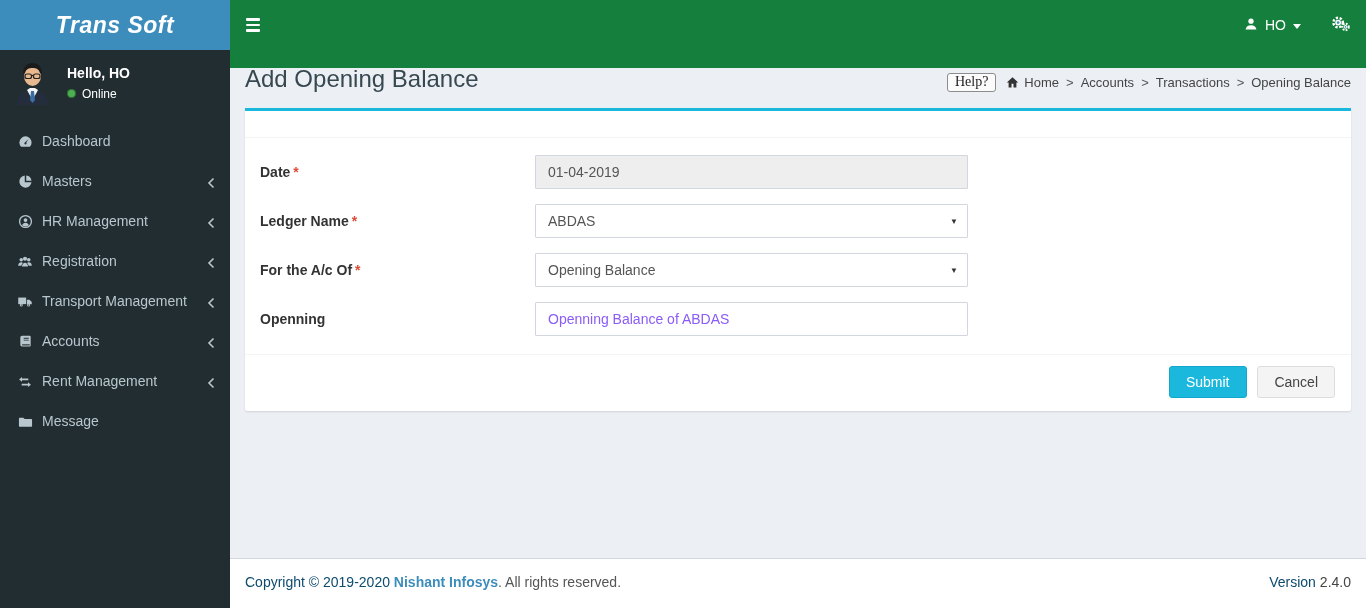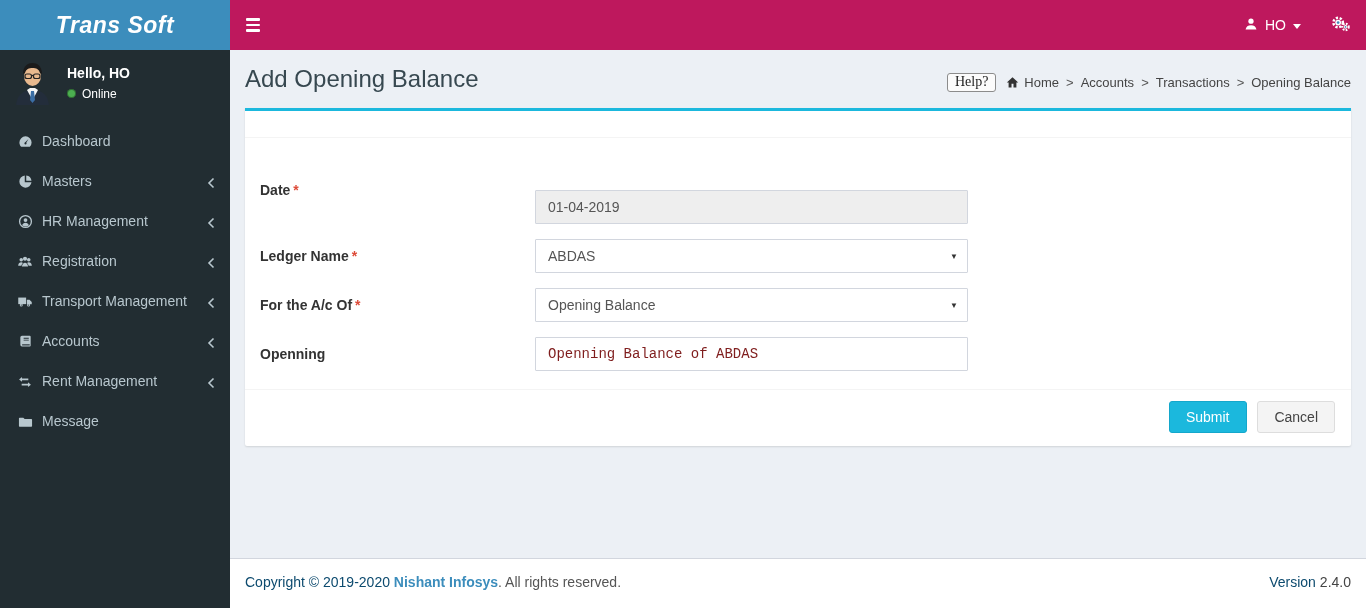--- a/index.html
+++ b/index.html
@@ -16,21 +16,21 @@
   .greeting { color:#fff; font-weight:700; font-size:14px; }
   .status { display:flex; align-items:center; gap:6px; margin-top:6px; color:#fff; font-size:12px; cursor:pointer; }
   .dot { width:9px; height:9px; border-radius:50%; background:#4caf50; box-shadow:inset 0 0 0 1px rgba(0,0,0,.35); }
   .menu { list-style:none; margin-top:6px; }
   .menu-item { display:flex; align-items:flex-end; padding:12px 10px 12px 15px; color:#b8c7ce; font-size:14px; cursor:pointer; }
   .micon { width:20px; margin-right:7px; display:flex; align-items:center; justify-content:center; }
   .micon svg { display:block; }
   .chev { margin-left:auto; margin-right:4px; display:flex; }
 
   
-  .navbar { position:absolute; left:230px; right:0; top:0; height:50px; background:#be185d; z-index:4; }
+  .navbar { position:absolute; left:230px; right:0; top:0; height:68px; background:#15803d; z-index:4; }
   .hamburger { position:absolute; left:0; top:0; width:46px; height:50px; display:flex; flex-direction:column;
                align-items:center; justify-content:center; gap:3px; cursor:pointer; }
   .hamburger span { width:14px; height:2.5px; background:#fff; border-radius:1px; }
   .nav-right { position:absolute; right:0; top:0; height:50px; display:flex; align-items:stretch; }
   .user-dd { display:flex; align-items:center; gap:7px; color:#fff; padding:0 14px; cursor:pointer; font-size:14px; }
   .caret { width:0; height:0; border-left:4px solid transparent; border-right:4px solid transparent; border-top:5px solid #fff; margin-top:2px; }
   .settings { display:flex; align-items:center; padding:0 16px; cursor:pointer; color:#fff; }
 
   
   .content { position:absolute; left:230px; top:50px; right:0; bottom:50px; background:#ecf0f5; }
@@ -49,23 +49,23 @@
   .box-header { height:27px; border-bottom:1px solid #f4f4f4; }
   .box-body { padding:17px 15px 16px; }
   .form-row { display:flex; align-items:center; margin-bottom:15px; }
   .form-row:last-child { margin-bottom:2px; }
   .form-label { width:275px; font-weight:700; color:#333; }
   .req { color:#dd4b39; margin-left:3px; }
   .ctrl-wrap { position:relative; width:433px; }
   .form-control { width:433px; height:34px; border:1px solid #d2d6de; border-radius:1px; padding:6px 12px;
                   font-size:14px; color:#555; background:#fff; font-family:inherit; display:flex; align-items:center; }
   input.form-control { outline:none; }
-  .is-disabled { background:#eee;margin-top:35px; }
+  .is-disabled { background:#eee; }
   .is-autofill { background:#e8f0fe; color:#333; }
-  .is-muted { color:#7f1d1d;font-family:Liberation Mono, monospace; }
+  .is-muted { color:#8b5cf6; }
   .sel-caret { position:absolute; right:10px; top:50%; transform:translateY(-50%); font-size:8px; color:#333; pointer-events:none; }
   .box-footer { border-top:1px solid #f4f4f4; padding:11px 16px 13px; text-align:right; }
   .btn { font-size:14px; font-family:inherit; padding:7px 16px; border-radius:3px; cursor:pointer; }
   .btn-submit { background:#1bb8dd; border:1px solid #14a7cb; color:#fff; }
   .btn-cancel { background:#f4f4f4; border:1px solid #ddd; color:#444; margin-left:7px; }
 
   
   .main-footer { position:absolute; left:230px; right:0; bottom:0; height:50px; background:#fff;
                  border-top:1px solid #d2d6de; padding:15px; display:flex; justify-content:space-between; color:#444; z-index:4; }
   .ft-bold { font-weight:400; color:#0c4a6e; }

